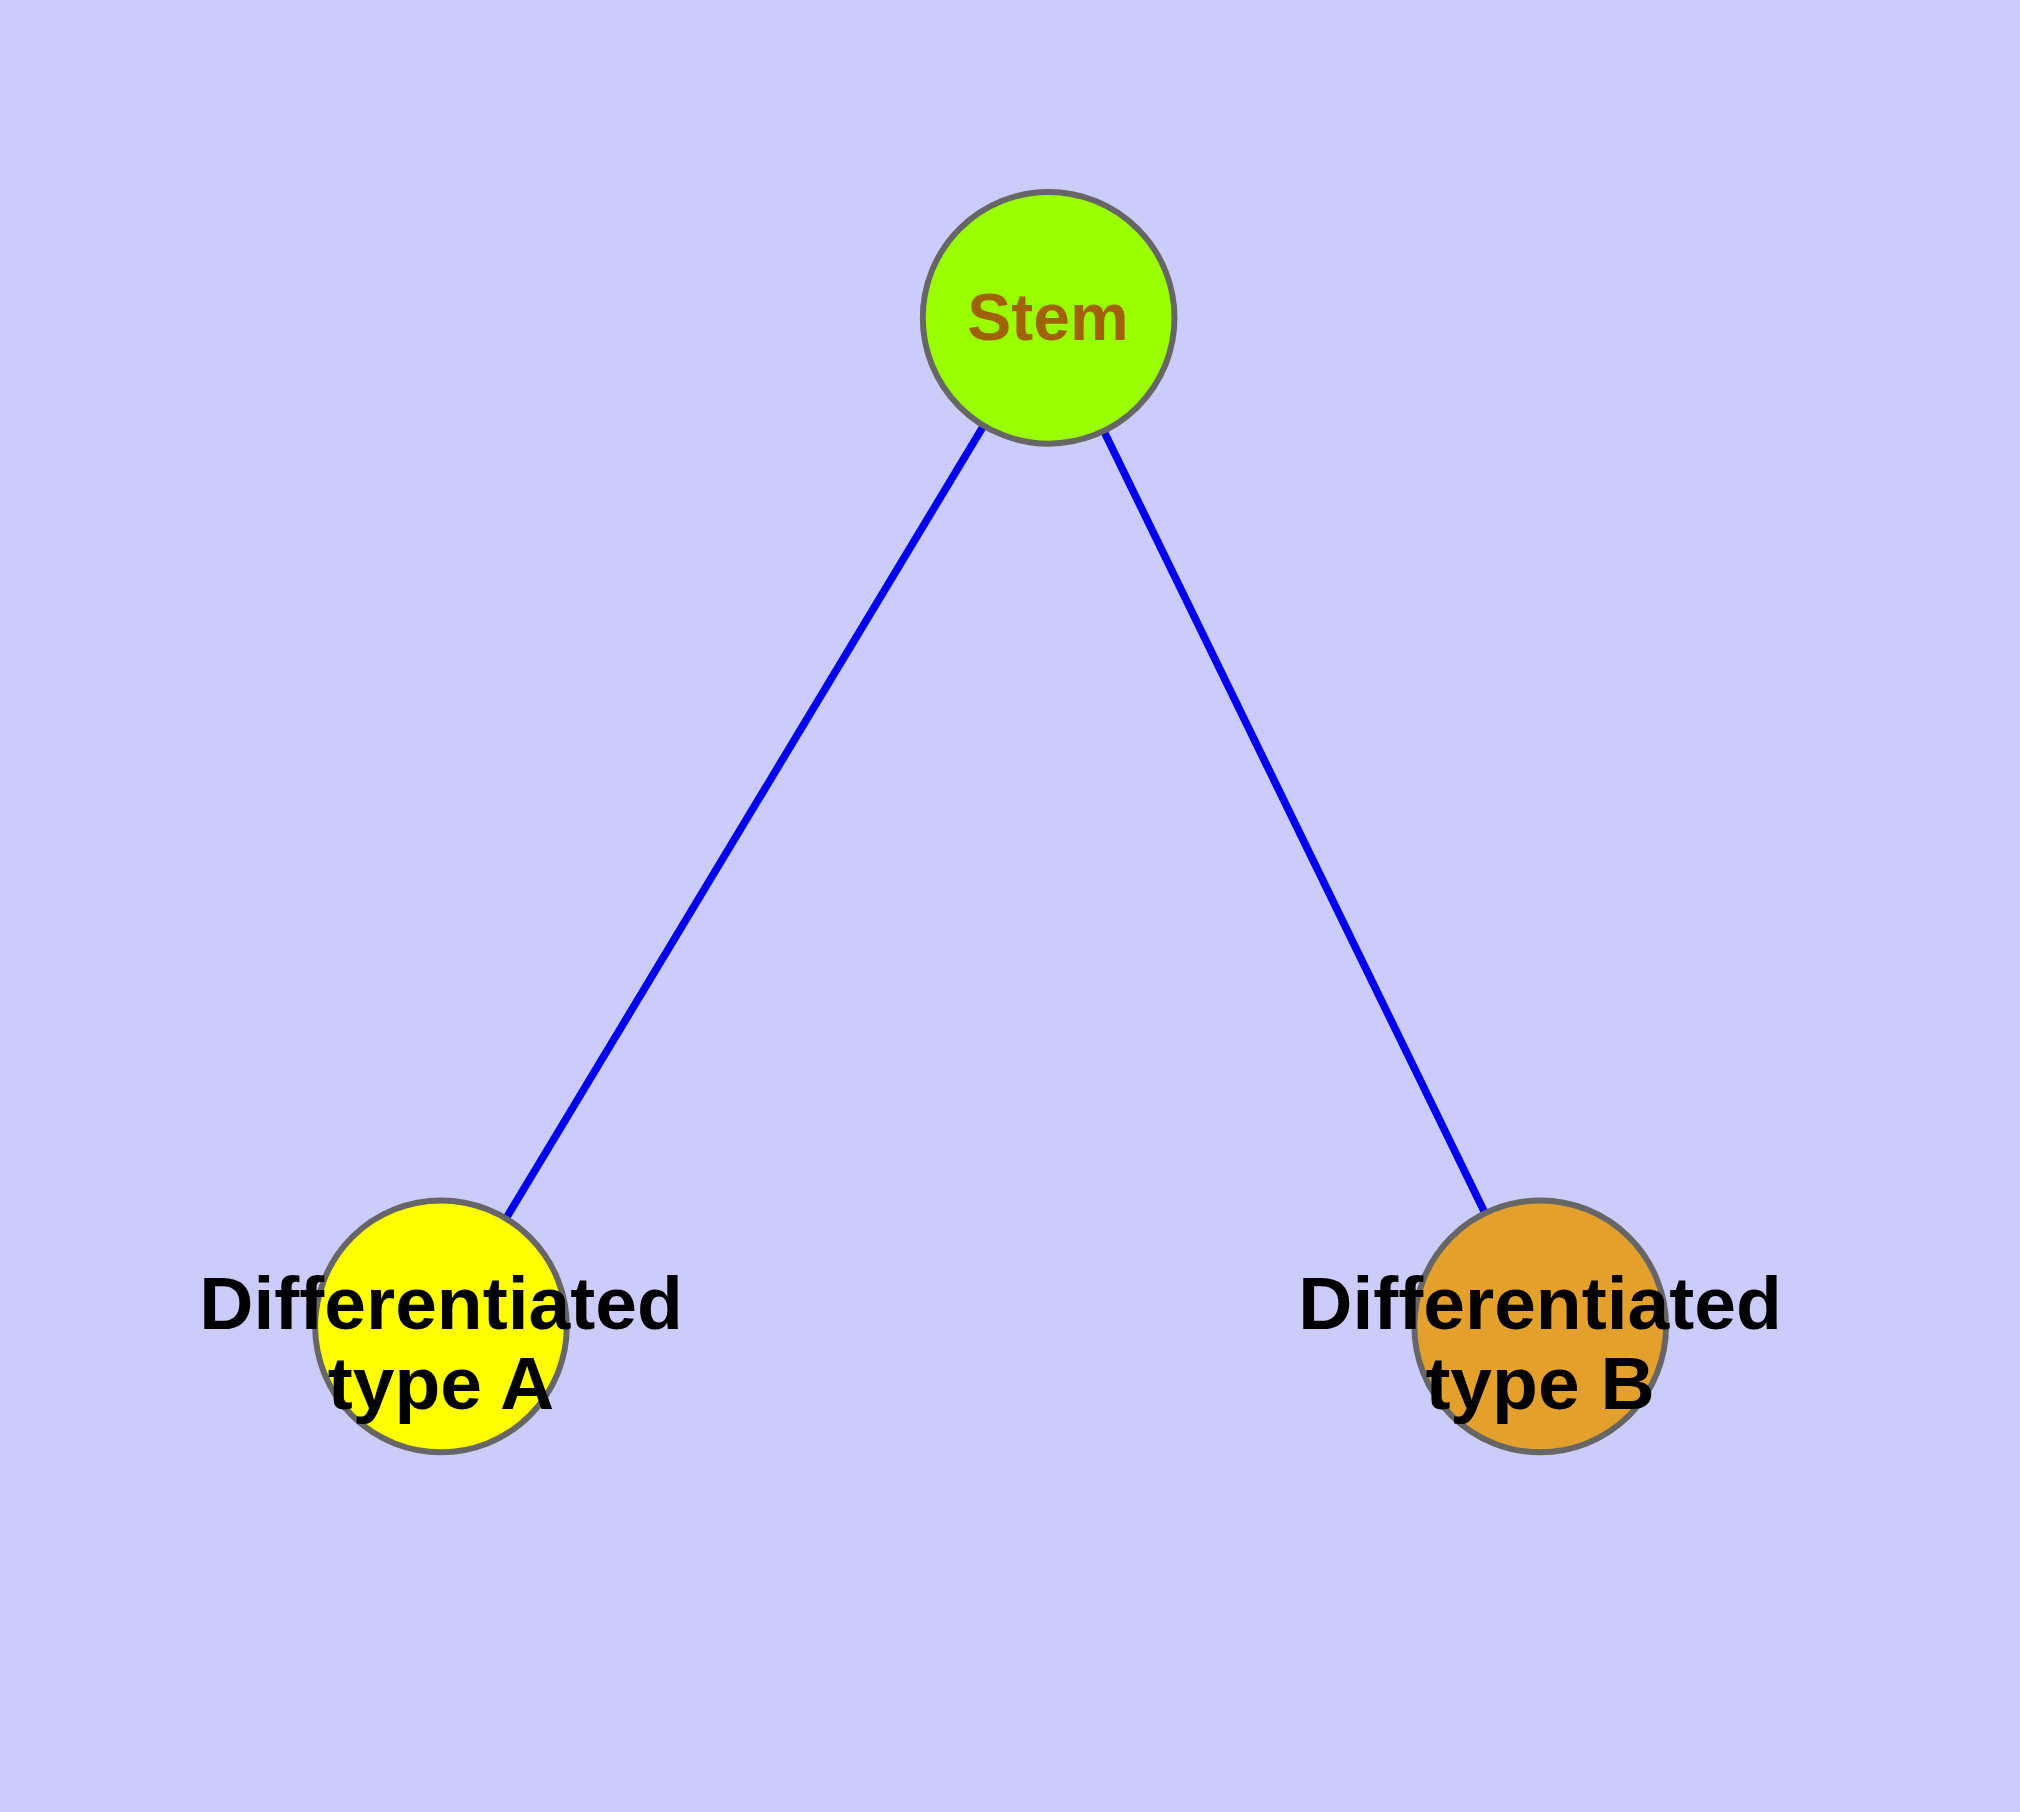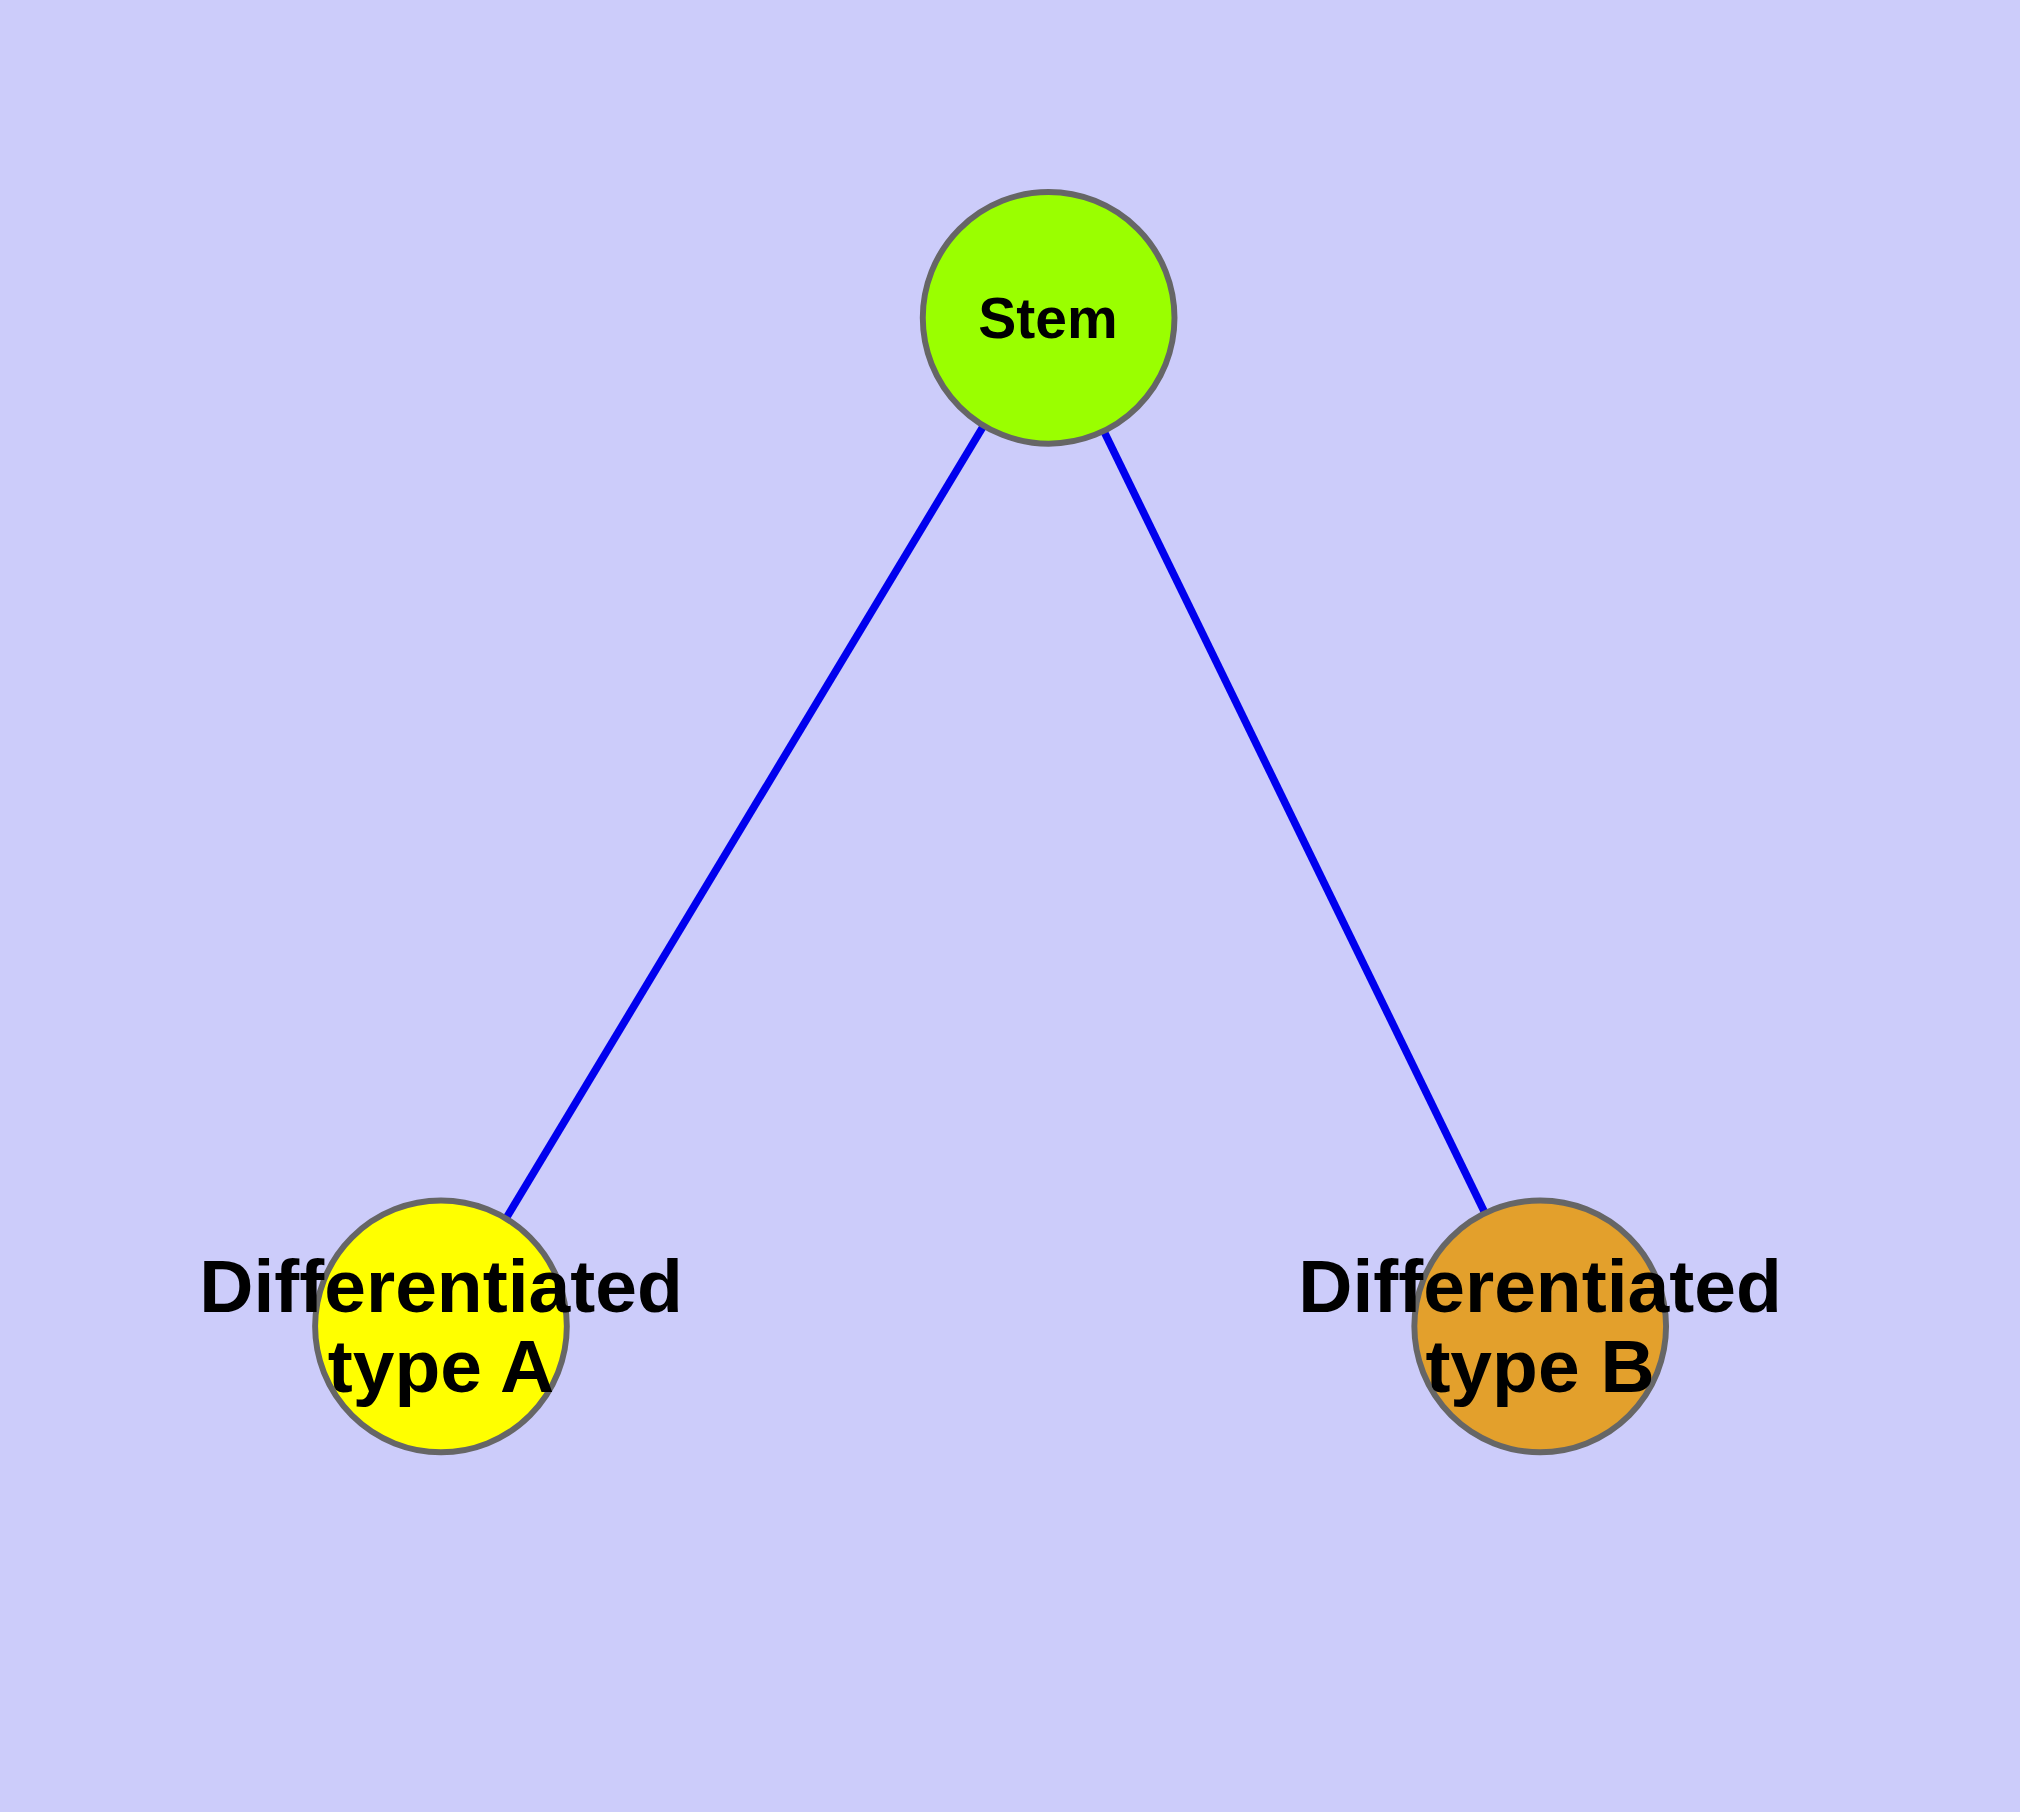--- a/index.html
+++ b/index.html
@@ -35,20 +35,21 @@
     line-height: 1.06;
     white-space: pre;
     pointer-events: none;
     transform: translate(-50%, -50%);
   }
   .label-stem {
     font-size: 75px;
   }
   .label-leaf {
     font-size: 75px;
+    margin-top: 17px;
   }
 </style>
 </head>
 <body>
 
 <div id="canvas" style="width: 2021px; height: 1812px;">
 
   <div id="bg-rect" style="background: rgb(204, 204, 250);"></div>
 
   <svg id="graph-svg" viewBox="0 0 2384 2138" xmlns="http://www.w3.org/2000/svg" style="width: 2021px; height: 1812px;">
@@ -57,21 +58,21 @@
         <line x1="1237" y1="375" x2="1817" y2="1565" stroke="#0000ee" stroke-width="9" stroke-linecap="butt"></line>
       </g>
     <g id="node-layer">
         <circle cx="1237" cy="375" r="148.5" fill="#9aff00" stroke="#666666" stroke-width="7"></circle>
         <circle cx="520" cy="1565" r="148.5" fill="#ffff00" stroke="#666666" stroke-width="7"></circle>
         <circle cx="1817" cy="1565" r="148.5" fill="#e3a02c" stroke="#666666" stroke-width="7"></circle>
       </g>
   </svg>
 
   <div id="label-layer">
-      <div class="node-label label-stem" style="left: 1048px; top: 318px; font-size: 57px; color: #000000;">Stem</div>
+      <div class="node-label label-stem" style="left: 1048px; top: 318px; font-size: 66px; color: #a16207;">Stem</div>
       <div class="node-label label-leaf" style="left: 441px; top: 1326px; font-size: 75px; color: rgb(0, 0, 0);">Differentiated
 type A</div>
       <div class="node-label label-leaf" style="left: 1540px; top: 1326px; font-size: 75px; color: rgb(0, 0, 0);">Differentiated
 type B</div>
     </div>
 
 </div>
 
 
 </body></html>

